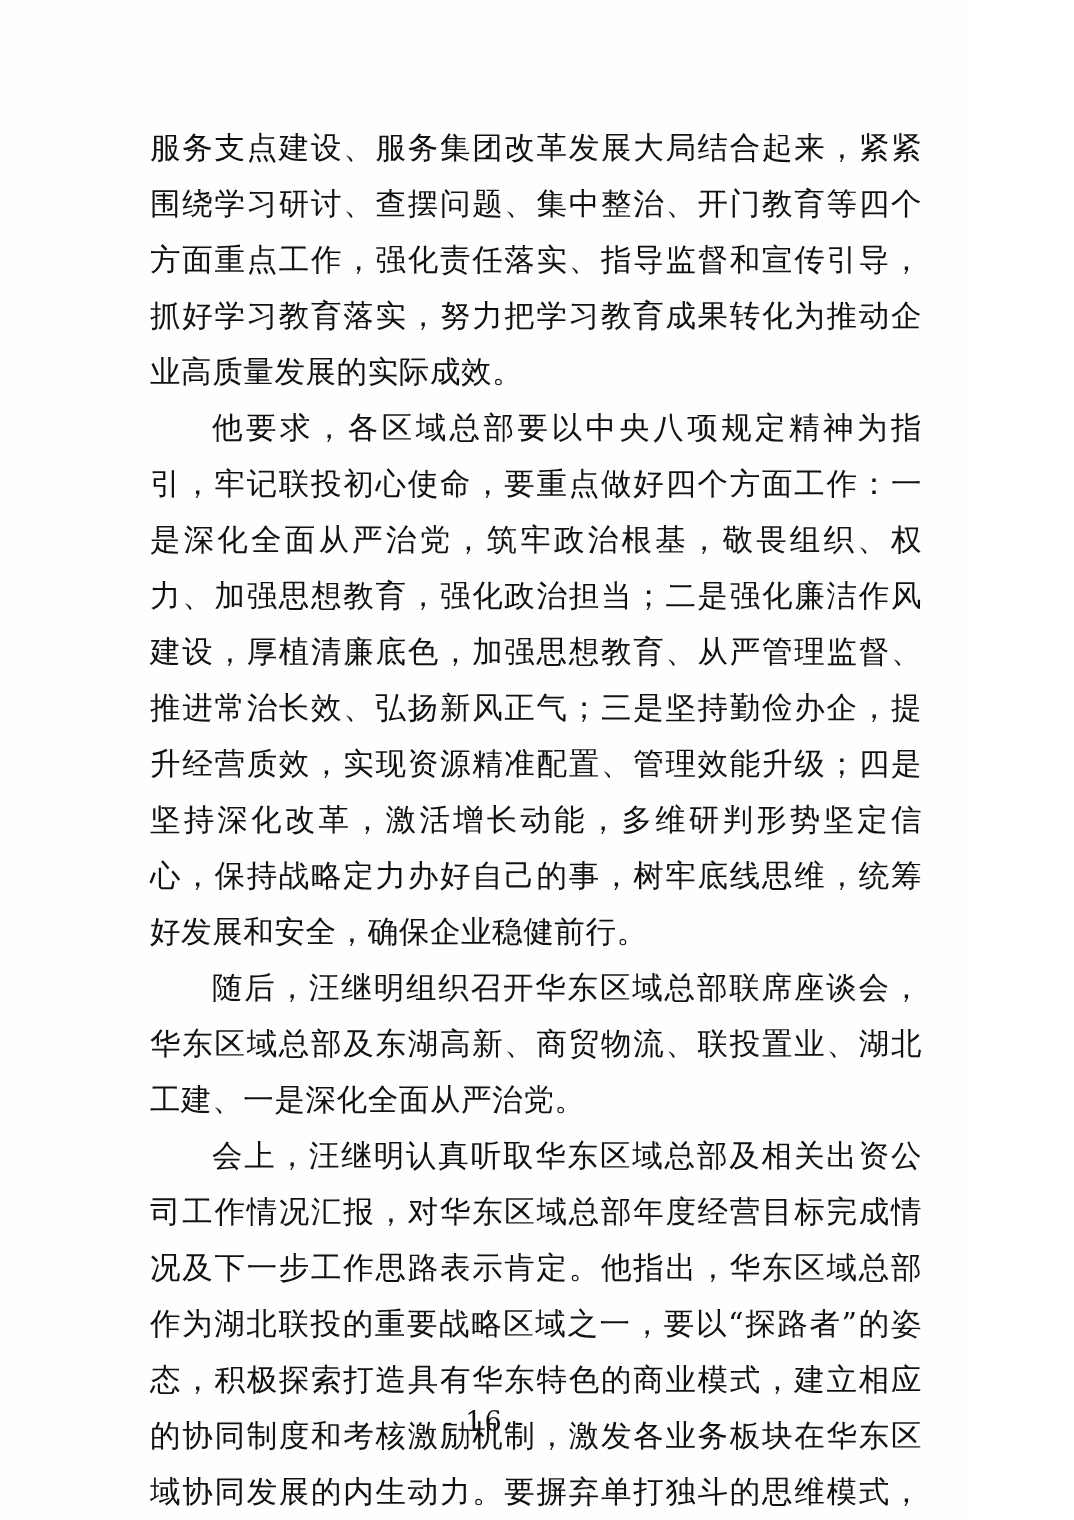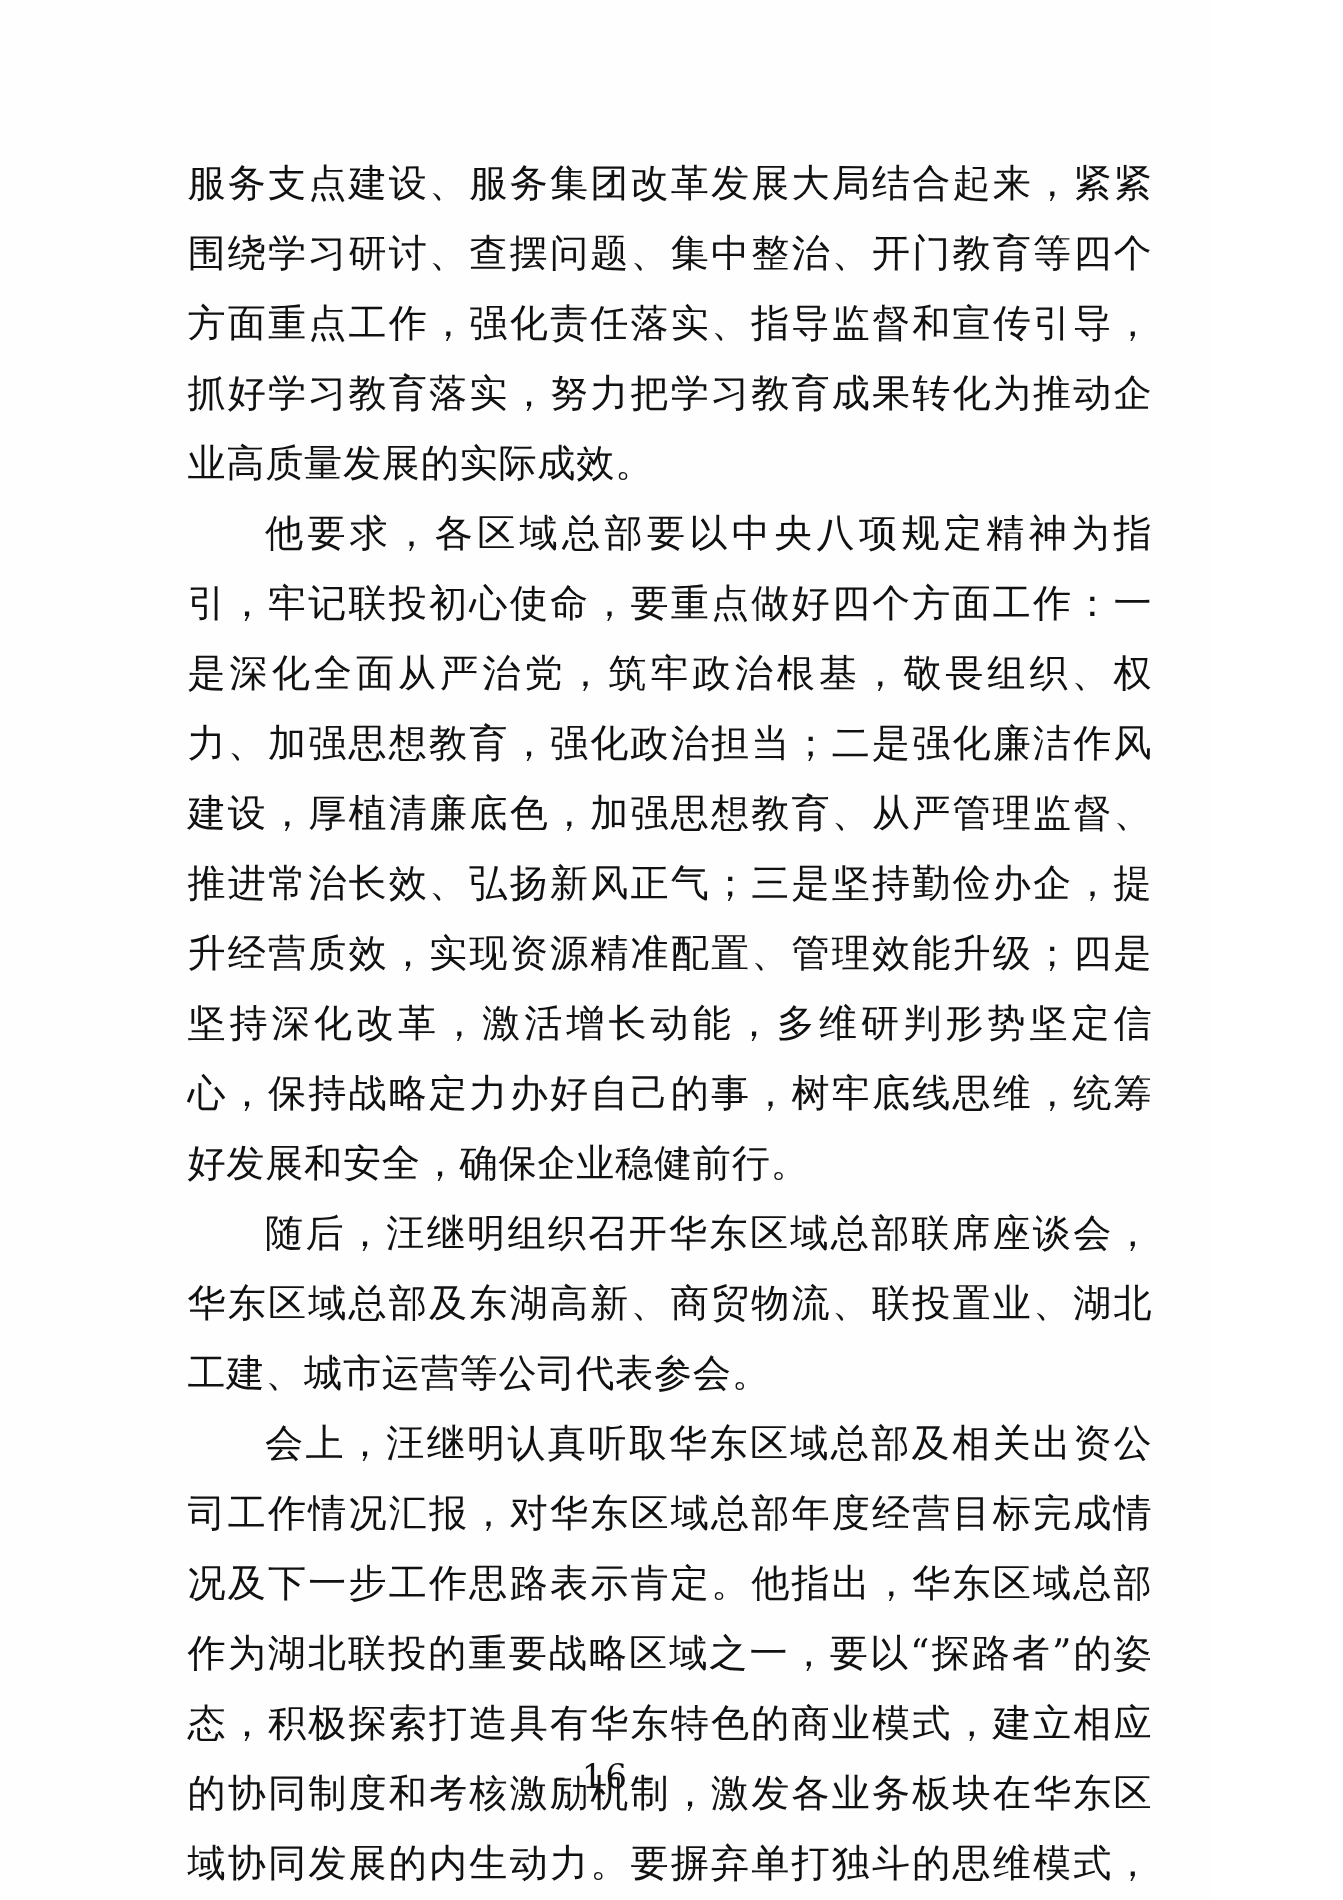--- a/index.html
+++ b/index.html
@@ -50,20 +50,20 @@
   }
 </style>
 </head>
 <body>
 
 <div class="page">
 
   <div class="content">
     <p class="para">服务支点建设、服务集团改革发展大局结合起来，紧紧围绕学习研讨、查摆问题、集中整治、开门教育等四个方面重点工作，强化责任落实、指导监督和宣传引导，抓好学习教育落实，努力把学习教育成果转化为推动企业高质量发展的实际成效。</p>
     <p class="para indent">他要求，各区域总部要以中央八项规定精神为指引，牢记联投初心使命，要重点做好四个方面工作：一是深化全面从严治党，筑牢政治根基，敬畏组织、权力、加强思想教育，强化政治担当；二是强化廉洁作风建设，厚植清廉底色，加强思想教育、从严管理监督、推进常治长效、弘扬新风正气；三是坚持勤俭办企，提升经营质效，实现资源精准配置、管理效能升级；四是坚持深化改革，激活增长动能，多维研判形势坚定信心，保持战略定力办好自己的事，树牢底线思维，统筹好发展和安全，确保企业稳健前行。</p>
-    <p class="para indent">随后，汪继明组织召开华东区域总部联席座谈会，华东区域总部及东湖高新、商贸物流、联投置业、湖北工建、城市运营等公司代表参会。</p>
+    <p class="para indent">随后，汪继明组织召开华东区域总部联席座谈会，华东区域总部及东湖高新、商贸物流、联投置业、湖北工建、一是深化全面从严治党。</p>
     <p class="para indent">会上，汪继明认真听取华东区域总部及相关出资公司工作情况汇报，对华东区域总部年度经营目标完成情况及下一步工作思路表示肯定。他指出，华东区域总部作为湖北联投的重要战略区域之一，要以“探路者”的姿态，积极探索打造具有华东特色的商业模式，建立相应的协同制度和考核激励机制，激发各业务板块在华东区域协同发展的内生动力。要摒弃单打独斗的思维模式，积极主动加强协同合作，共同应对市场变化和挑战，为集团高质量发展贡献力量。</p>
 
   </div>
 
   <div class="footer">- 16 -</div>
 
 </div>
 
 </body></html>

